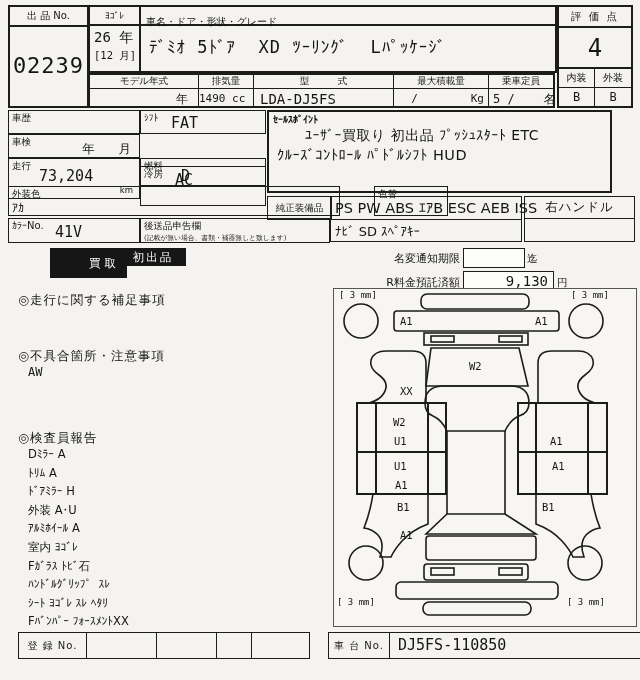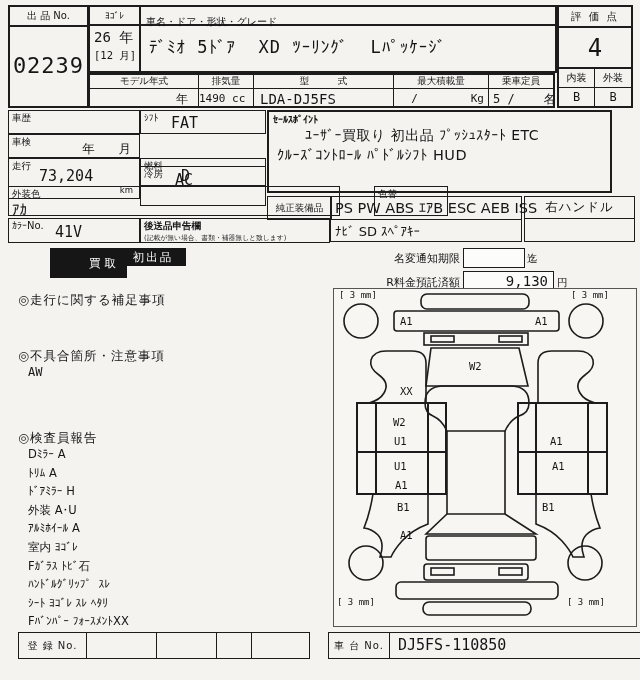--- a/index.html
+++ b/index.html
@@ -108,31 +108,31 @@
     <span class="cell-label">走行</span>
     <span class="val abs" style="left:30px;top:8px;font-size:15px;">73,204</span>
     <span class="abs" style="right:6px;bottom:3px;font-size:8.5px;">km</span>
   </div>
   <div class="bx1" style="left:140px;top:158px;width:126px;height:28px;">
     <span class="cell-label">燃料</span>
     <span class="val abs" style="left:40px;top:8px;font-size:15px;">D</span>
   </div>
   <div class="bx1" style="left:8px;top:186px;width:332px;height:30px;">
     <span class="cell-label">外装色</span>
-    <span class="val abs" style="left:3px;top:14px;font-size:15px;">ｱｶ</span>
+    <span class="val abs" style="left:3px;top:14px;font-size:12px;">ｱｶ</span>
   </div>
   <div class="bx1" style="left:340px;top:186px;width:74px;height:30px;margin-left:34px;">
     <span class="cell-label">色替</span>
   </div>
   <div class="bx1" style="left:8px;top:218px;width:132px;height:25px;">
     <span class="cell-label" style="font-size:10px;">ｶﾗｰNo.</span>
     <span class="val abs" style="left:46px;top:4px;font-size:15px;">41V</span>
   </div>
   <div class="bx1" style="left:140px;top:218px;width:190px;height:25px;">
-    <div style="font-size:9.5px;padding:1px 0 0 3px;font-weight:bold;">後送品申告欄</div>
+    <div style="font-size:9.5px;padding:1px 0 0 3px;">後送品申告欄</div>
     <div style="font-size:6.8px;padding:0 0 0 3px;color:#222;">(記載が無い場合、書類・補器無しと致します)</div>
   </div>
 
   <div class="bx" style="left:267px;top:110px;width:345px;height:83px;">
     <div style="font-size:10px;padding:2px 0 0 4px;font-weight:bold;">ｾｰﾙｽﾎﾟｲﾝﾄ</div>
     <div class="pre" style="font-size:14px;padding:2px 0 0 12px;letter-spacing:.5px;margin-left:24px;">ﾕｰｻﾞｰ買取り 初出品 ﾌﾟｯｼｭｽﾀｰﾄ ETC</div>
     <div class="pre" style="font-size:14.5px;padding:2px 0 0 8px;letter-spacing:.5px;">ｸﾙｰｽﾞｺﾝﾄﾛｰﾙ ﾊﾟﾄﾞﾙｼﾌﾄ HUD</div>
   </div>
 
   <div class="bx1" style="left:267px;top:196px;width:65px;height:24px;">

